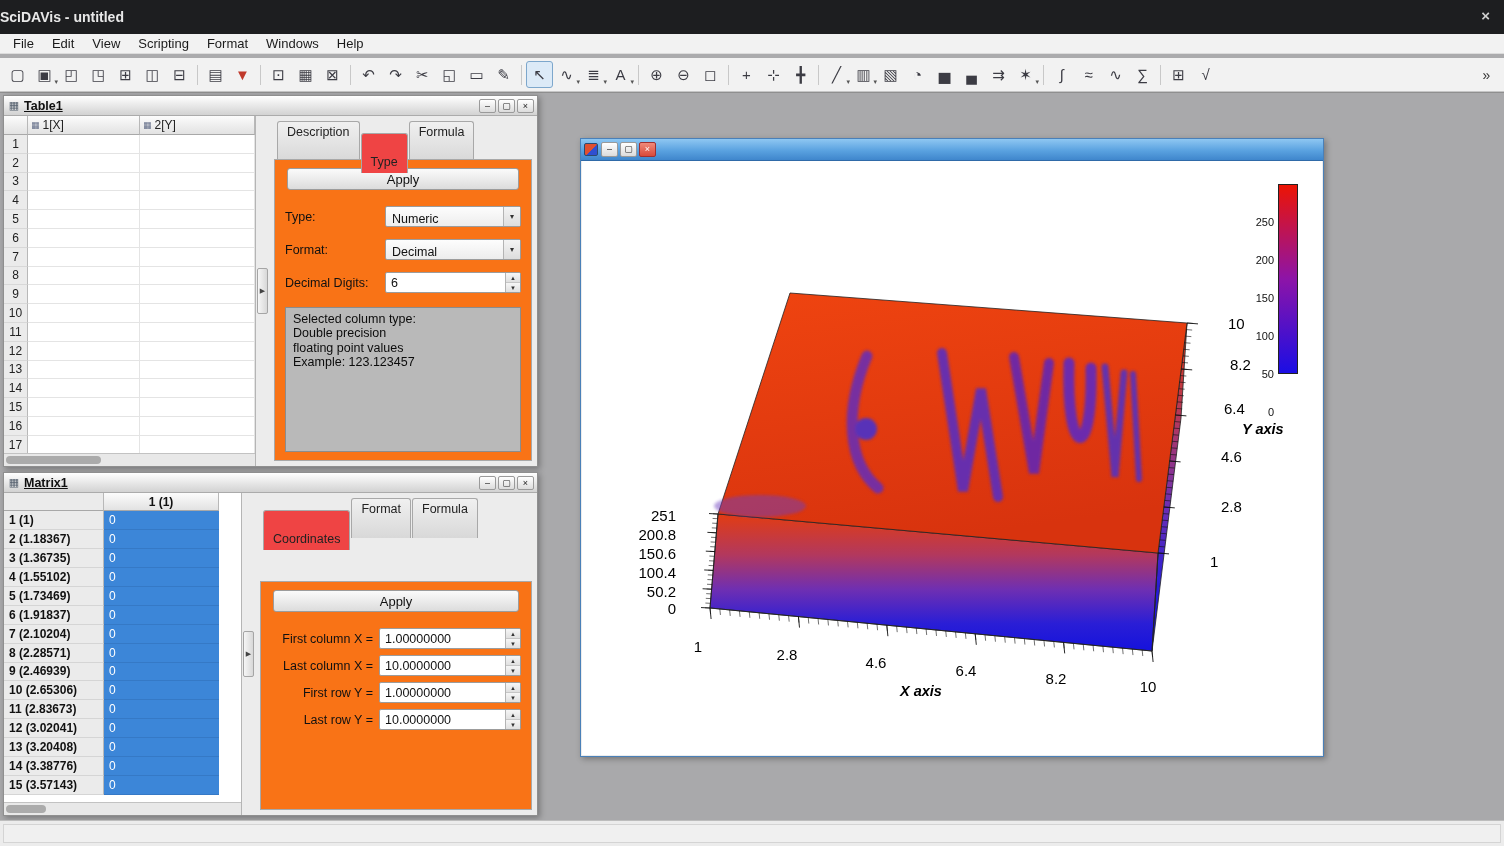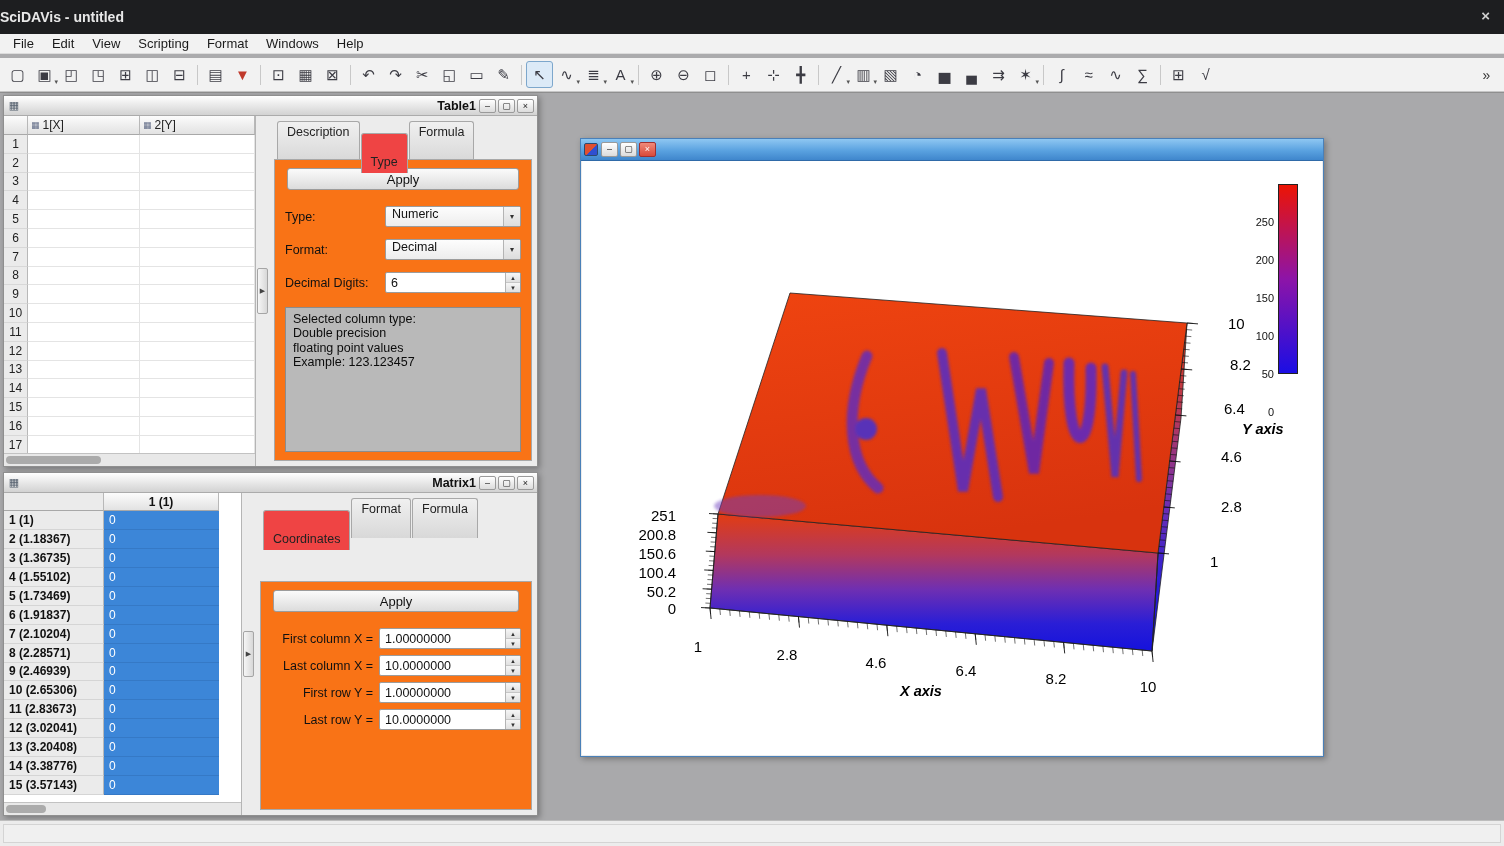--- a/index.html
+++ b/index.html
@@ -33,21 +33,21 @@
 
   .win { position:absolute; background:#ececec; border:1px solid #8f8f8f; box-shadow:2px 2px 6px rgba(0,0,0,.3); }
   .table1win { left:3px; top:2px;  width:535px; height:372px; }
   .matrixwin { left:3px; top:379px; width:535px; height:344px; }
   .graphwin  { left:580px; top:45px; width:744px; height:619px; border:1px solid #4a80b8; }
 
   .win-title { height:20px; display:flex; align-items:center; gap:3px; padding:0 3px;
                background:linear-gradient(#ffffff,#d2d2d2); border-bottom:1px solid #ababab;
                font-size:12.5px; font-weight:bold; }
   .graphwin .win-title { height:22px; background:linear-gradient(#8ec7f2,#5aa2e0 55%,#3f86cc); border-bottom:1px solid #2f6aa8; }
-  .win-title .t { flex:1; text-align:right; color:#101010; }
+  .win-title .t { flex:1; text-align:left; color:#101010;text-decoration:underline; }
   .win-icon { font-size:11px; color:#55606e; width:14px; text-align:center; }
   .gicon { width:14px; height:13px; border:1px solid #2c4a70; border-radius:2px;
            background:linear-gradient(135deg,#e05030 0 55%,#3050d0 55% 100%); }
   .win-btns { display:flex; gap:2px; }
   .wbtn { width:17px; height:14px; background:linear-gradient(#ffffff,#dcdcdc); border:1px solid #9a9a9a;
           border-radius:2px; font-size:9px; line-height:12px; text-align:center; font-weight:normal; color:#222; }
   .graphwin .wbtn { height:15px; }
   .wbtn.redbtn { background:linear-gradient(#f08a7a,#d84a3a); border-color:#a03030; color:#fff; }
 
   .win-body { display:flex; height:calc(100% - 20px); }
@@ -82,21 +82,21 @@
          position:relative; top:2px; }
   .tab.active { background:#ef4444; top:14px; padding-top:21px; z-index:2; }
   .panel { flex:1; border:1px solid #a8a8a8; background:#f97316; padding:8px 10px; z-index:1;
            display:flex; flex-direction:column; overflow:hidden; }
   .btn { height:22px; line-height:21px; text-align:center; background:linear-gradient(#fbfbfb,#dcdcdc);
          border:1px solid #9c9c9c; border-radius:3px; font-size:13px; color:#111; margin:0 2px 10px; }
   .frow { display:flex; align-items:center; margin:6px 0; font-size:12.5px; color:#111; }
   .flabel { width:100px; }
   .mright .flabel { width:102px; text-align:right; margin-right:6px; }
   .combo { flex:1; height:21px; border:1px solid #9c9c9c; border-radius:2px;
-           background:linear-gradient(#fdfdfd,#ededed); display:flex; align-items:flex-start; padding-left:6px;
+           background:linear-gradient(#fdfdfd,#ededed); display:flex; align-items:flex-end; padding-left:6px;
            position:relative; font-size:12.5px; }
   .carr { position:absolute; right:0; top:0; bottom:0; width:17px; border-left:1px solid #b4b4b4;
           display:flex; align-items:center; justify-content:center; font-size:8px; color:#333;
           background:linear-gradient(#f4f4f4,#dddddd); }
   .spin { flex:1; height:21px; border:1px solid #9c9c9c; border-radius:2px; background:#fff; display:flex; overflow:hidden; }
   .sval { flex:1; display:flex; align-items:center; padding-left:5px; font-size:12.5px; white-space:nowrap; overflow:hidden; }
   .sarrows { width:15px; border-left:1px solid #b4b4b4; display:flex; flex-direction:column; }
   .sarrows span { flex:1; font-size:6px; display:flex; align-items:center; justify-content:center; color:#333;
                   background:linear-gradient(#f6f6f6,#e0e0e0); }
   .sarrows span:first-child { border-bottom:1px solid #c6c6c6; }

